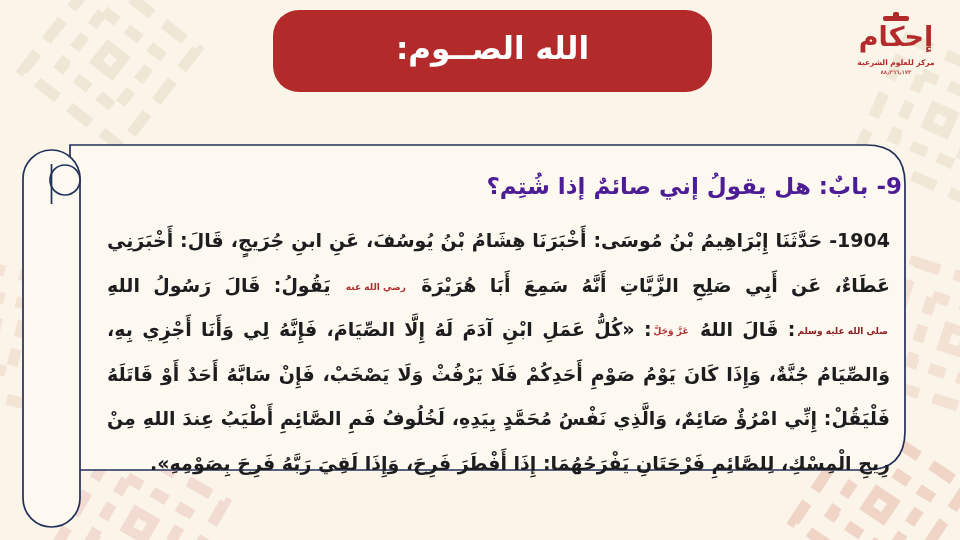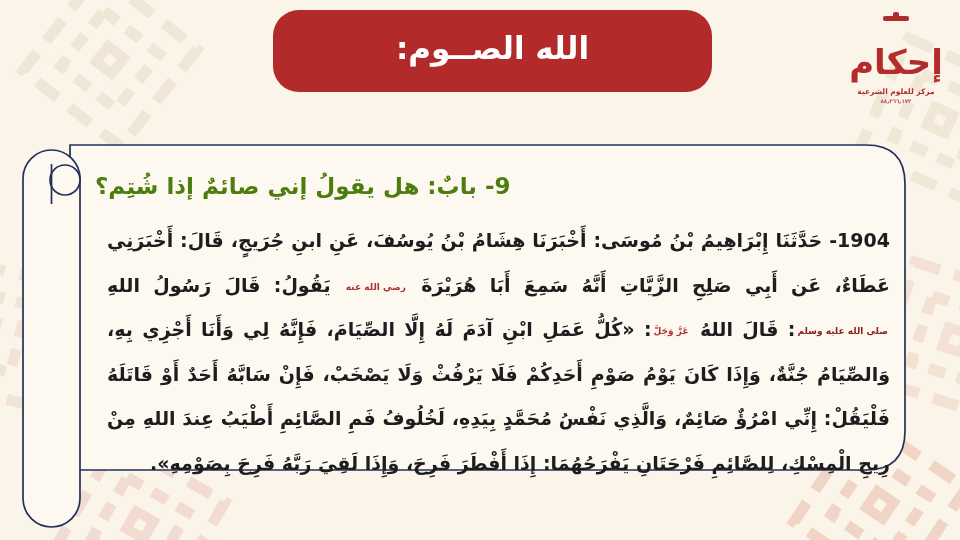--- a/index.html
+++ b/index.html
@@ -21,30 +21,30 @@
     color:#ffffff;font-size:31px;font-weight:700;direction:rtl;
     letter-spacing:0;line-height:1;padding-bottom:6px;
   }
   
   .logo{
     position:absolute;right:18px;top:16px;width:92px;z-index:3;
     display:flex;flex-direction:column;align-items:center;direction:rtl;
   }
   .logo-mark{width:26px;height:5px;background:#b22a2a;border-radius:2px;margin-bottom:1px;position:relative;}
   .logo-mark::after{content:"";position:absolute;left:10px;top:-4px;width:6px;height:4px;background:#b22a2a;border-radius:2px 2px 0 0;}
-  .logo-title{color:#b32b2b;font-size:34px;font-weight:700;line-height:1.1;margin-top:22px;}
+  .logo-title{color:#b32b2b;font-size:27px;font-weight:700;line-height:1.1;}
   .logo-sub{color:#b32b2b;font-size:7.5px;font-weight:700;margin-top:6px;white-space:nowrap;}
   .logo-small{color:#c05050;font-size:5.5px;font-weight:700;margin-top:2px;}
   
   .scroll-content{
     position:absolute;left:95px;right:58px;top:166px;z-index:2;direction:rtl;
   }
   .chapter-heading{
-    color:#4d7c0f;font-size:23px;font-weight:700;line-height:40px;
-    text-align:left;margin:0 0 8px 0;
+    color:#4c1d95;font-size:23px;font-weight:700;line-height:40px;
+    text-align:right;margin:0 0 8px 0;
   }
   .hadith{
     color:#1d1d1f;font-size:19px;font-weight:700;line-height:44.5px;
     text-align:justify;text-align-last:right;margin:12px;
   }
   .hon{
     font-size:9px;font-weight:700;line-height:1;display:inline-block;
     padding:0 2px;vertical-align:2px;white-space:nowrap;
   }
   .hon-red{color:#b03030;}

